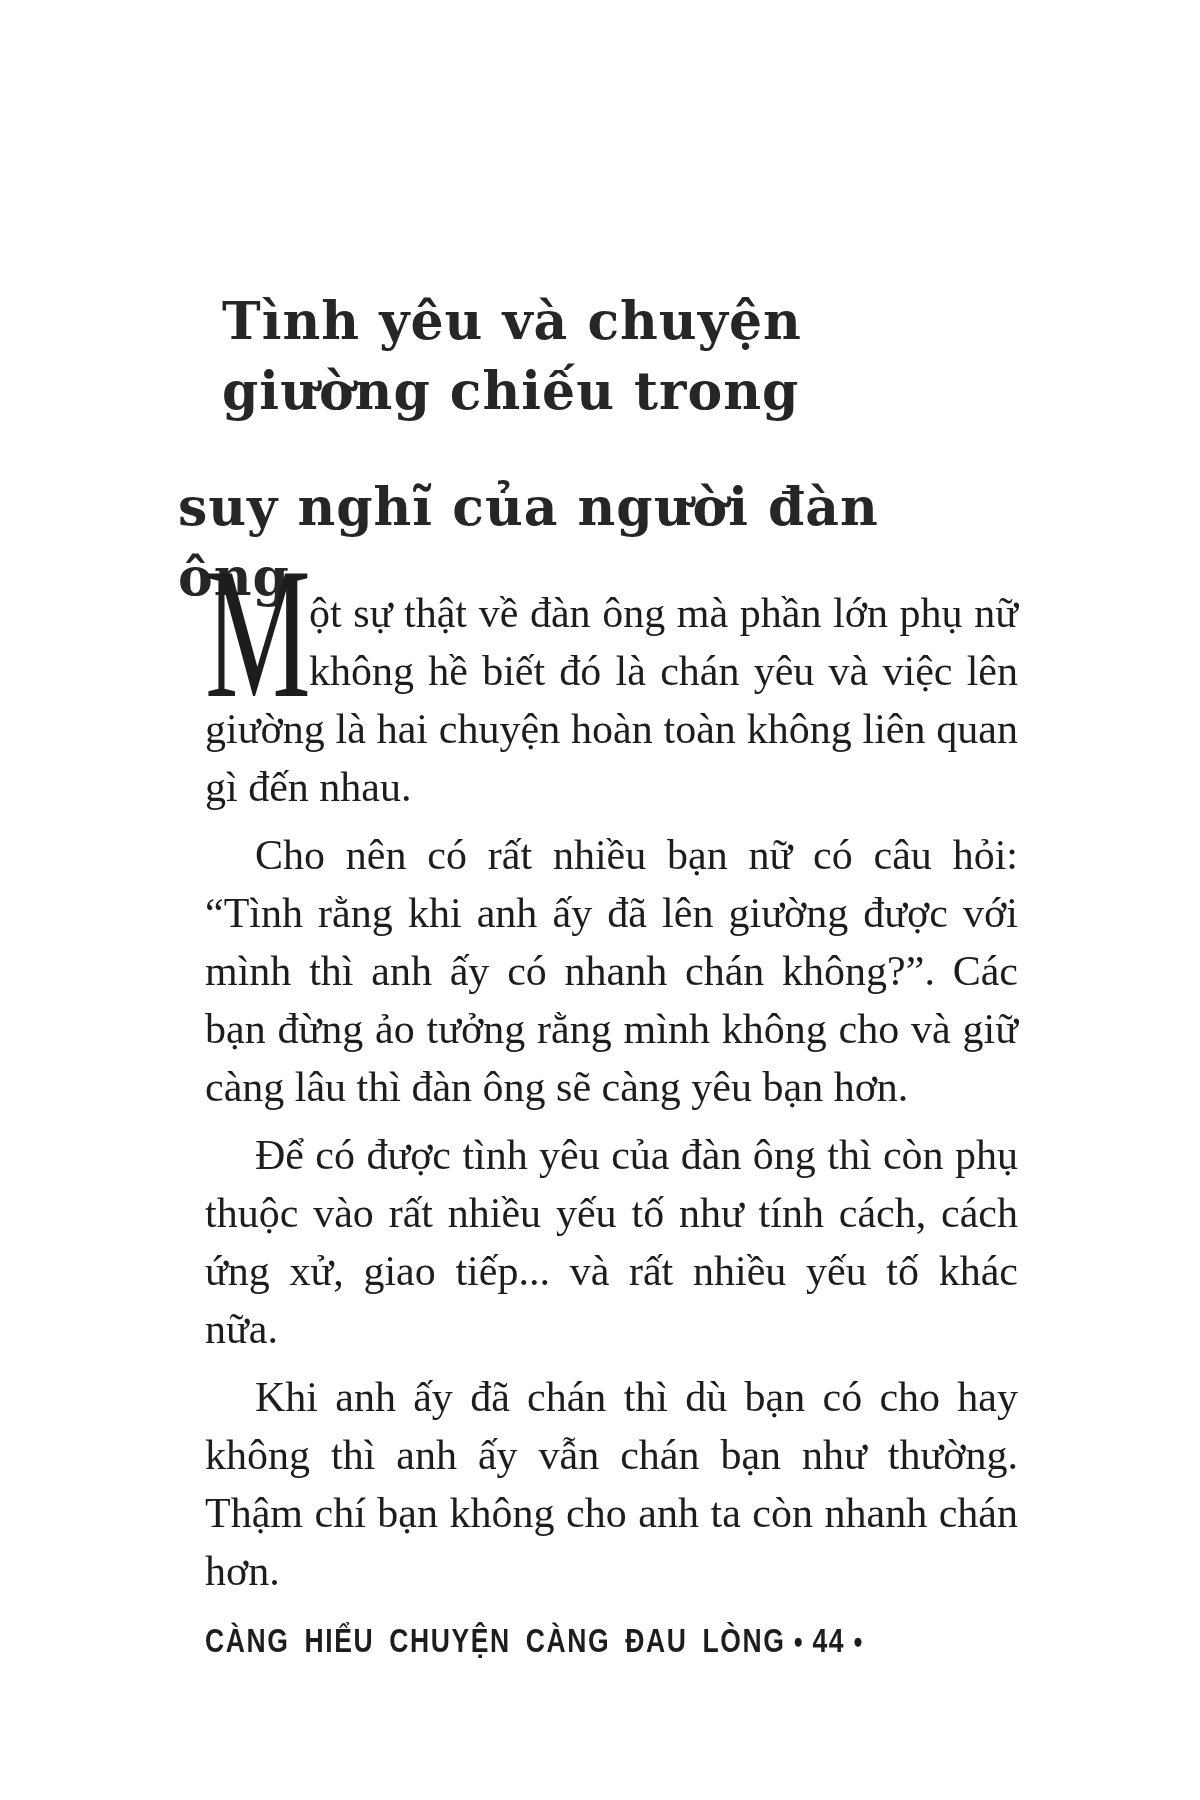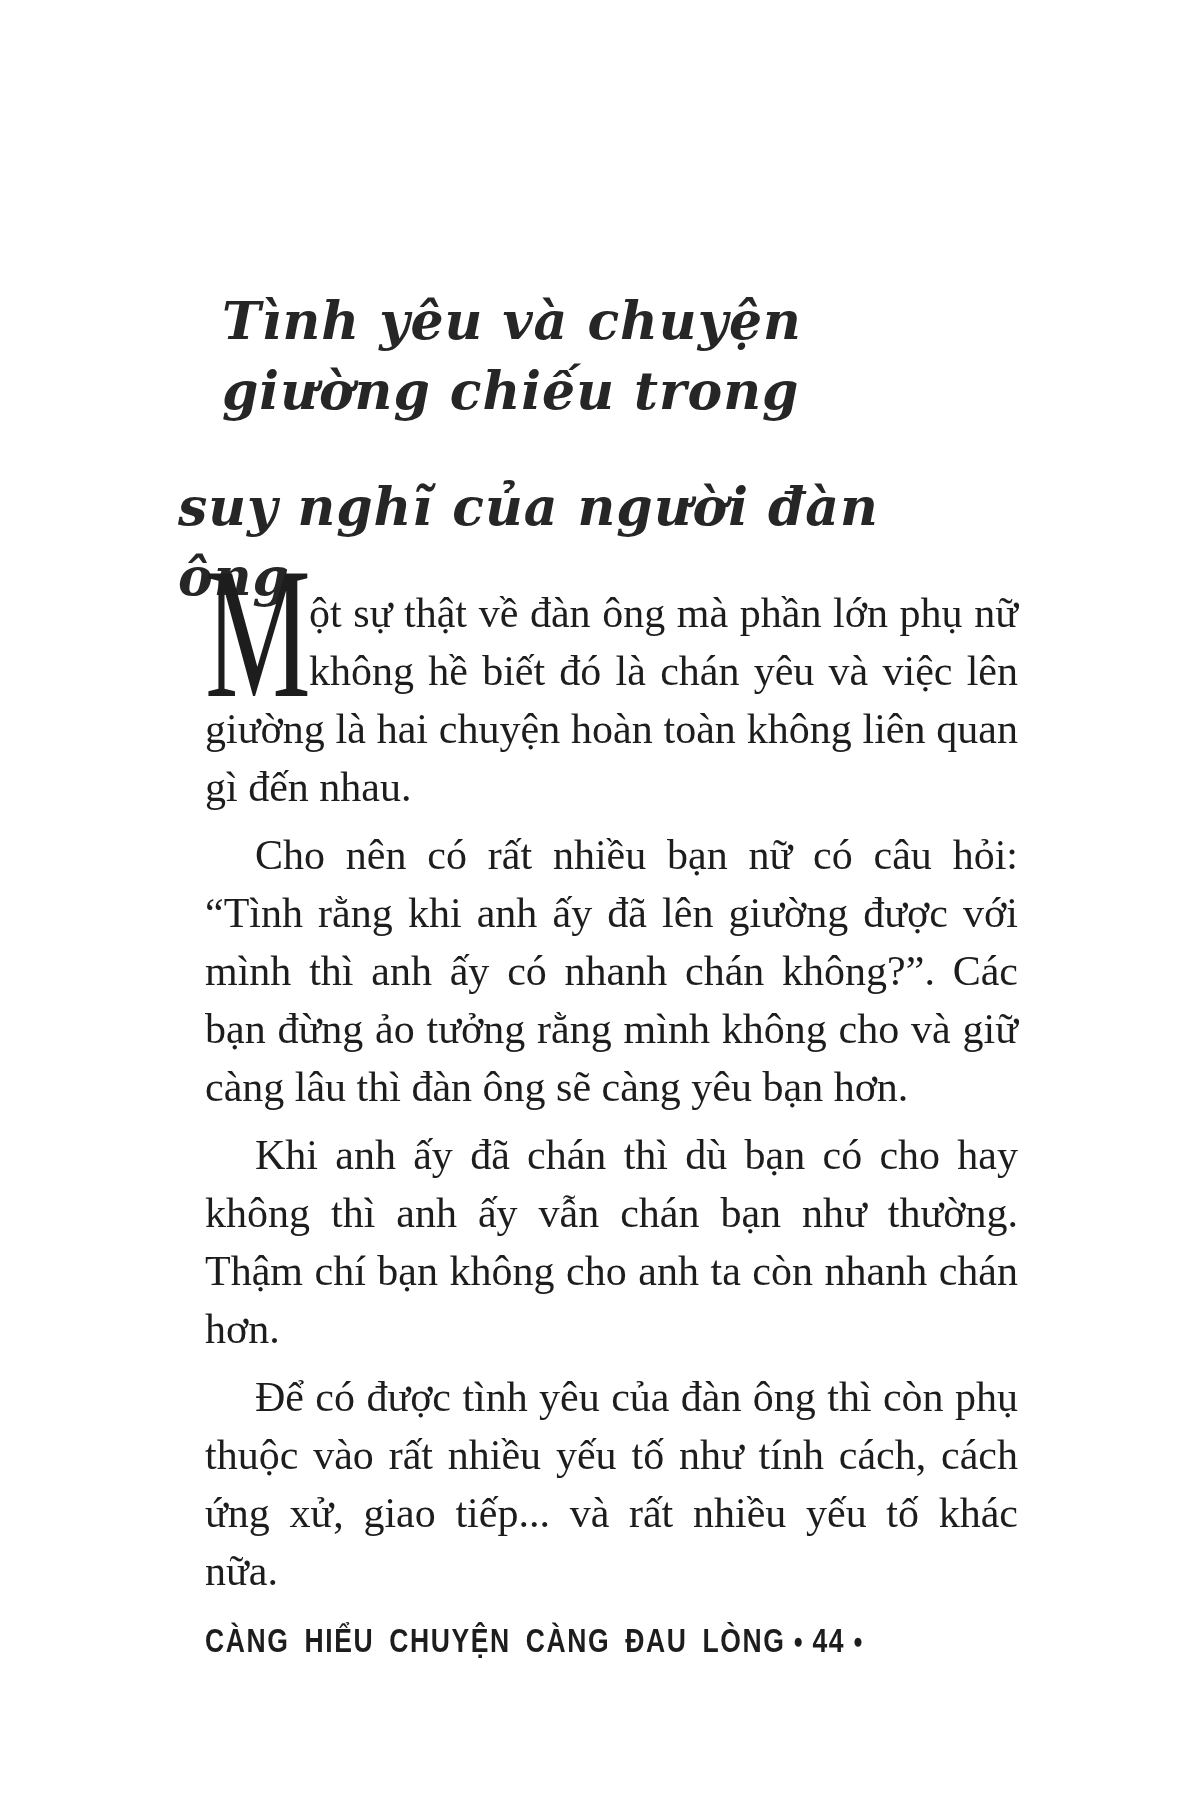--- a/index.html
+++ b/index.html
@@ -10,21 +10,20 @@
     color:#1d1d1d;
     font-family:"Liberation Serif","DejaVu Serif",serif;
     overflow:hidden;
     margin:0 auto;
   }
   
   .chapter-title{
     position:absolute;
     top:286px;left:178px;width:760px;
     font-family:"DejaVu Serif","Liberation Serif",serif;
-    font-style:italic;
     font-weight:bold;
     font-size:52px;
     line-height:70px;
     color:#262626;
     letter-spacing:1px;
   }
   .chapter-title .t1{padding-left:44px;}
   .chapter-title .t2{padding-left:0;margin-top:46px;}
   
   .body-text{
@@ -76,22 +75,22 @@
   <div class="chapter-title">
     <div class="t1">Tình yêu và chuyện giường chiếu trong</div>
     <div class="t2">suy nghĩ của người đàn ông</div>
   </div>
 
   <div class="body-text">
     <p class="para first"><span class="dropcap">M</span><span>ột sự thật về đàn ông mà phần lớn phụ nữ không hề biết đó là chán yêu và việc lên giường là hai chuyện hoàn toàn không liên quan gì đến nhau.</span></p>
 
     <p class="para indent">Cho nên có rất nhiều bạn nữ có câu hỏi: “Tình rằng khi anh ấy đã lên giường được với mình thì anh ấy có nhanh chán không?”. Các bạn đừng ảo tưởng rằng mình không cho và giữ càng lâu thì đàn ông sẽ càng yêu bạn hơn.</p>
 
+    <p class="para indent">Để có được tình yêu của đàn ông thì còn phụ thuộc vào rất nhiều yếu tố như tính cách, cách ứng xử, giao tiếp... và rất nhiều yếu tố khác nữa.</p>
+
     <p class="para indent">Khi anh ấy đã chán thì dù bạn có cho hay không thì anh ấy vẫn chán bạn như thường. Thậm chí bạn không cho anh ta còn nhanh chán hơn.</p>
-
-    <p class="para indent">Để có được tình yêu của đàn ông thì còn phụ thuộc vào rất nhiều yếu tố như tính cách, cách ứng xử, giao tiếp... và rất nhiều yếu tố khác nữa.</p>
   </div>
 
   <div class="footer">
     <span>CÀNG HIỂU CHUYỆN CÀNG ĐAU LÒNG</span><span class="dot">●</span><span>44</span><span class="dot">●</span>
   </div>
 
 </div>
 
 </body></html>

